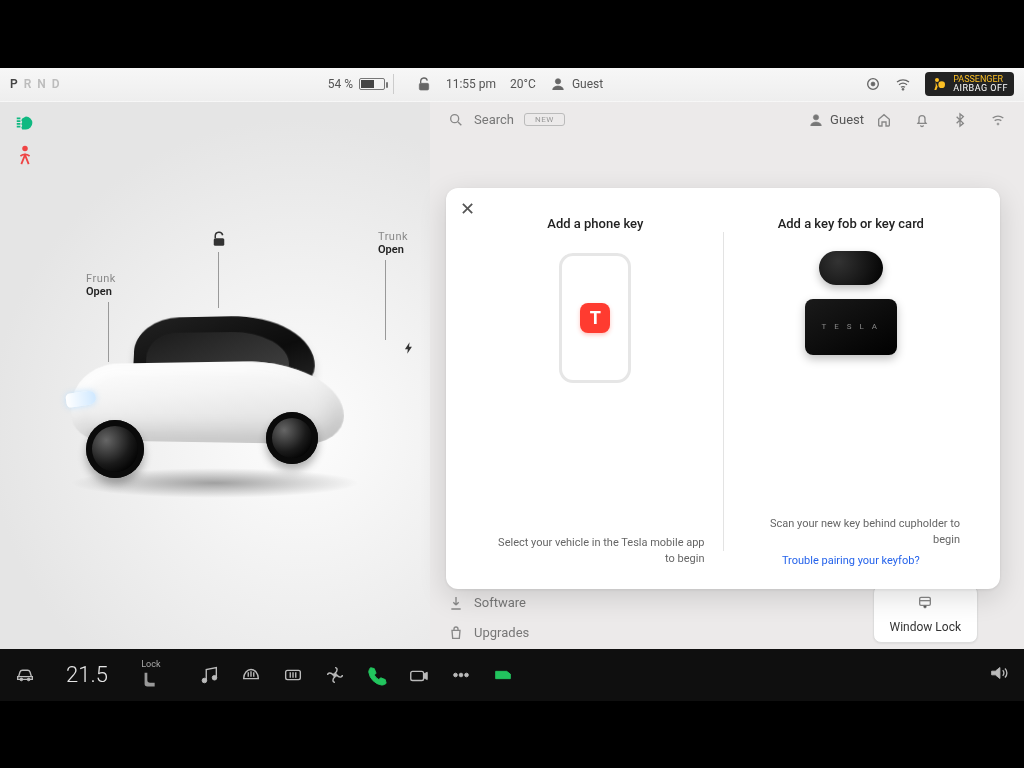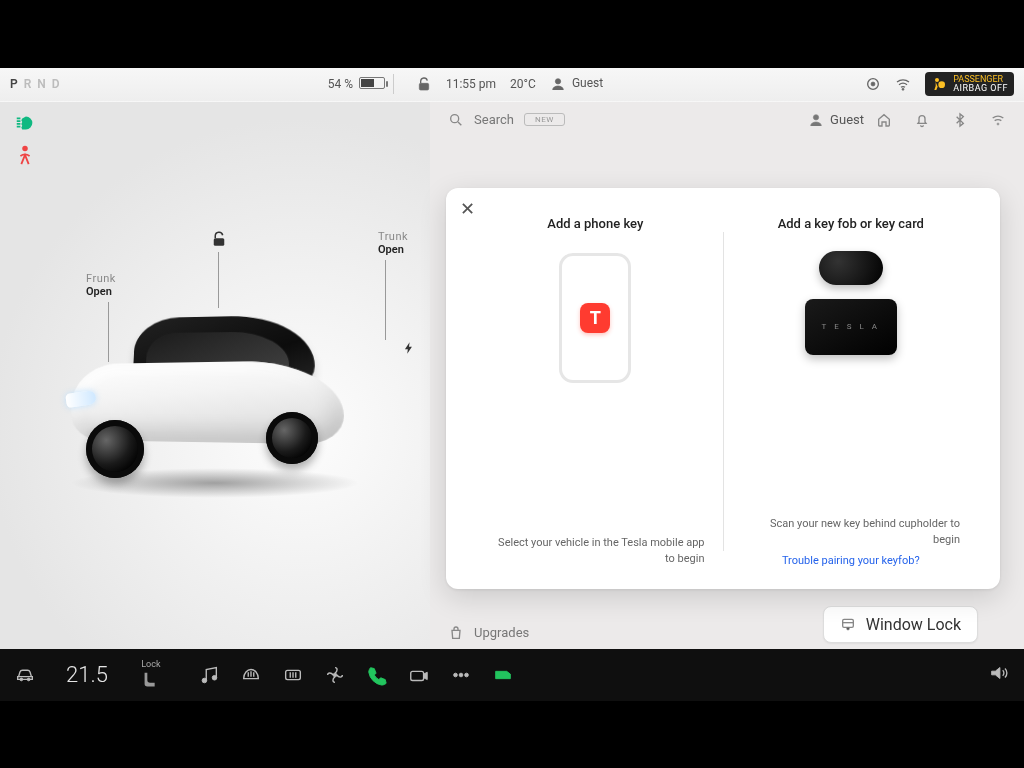--- a/index.html
+++ b/index.html
@@ -17,21 +17,21 @@
   
   .statusbar {
     height: 34px; display:flex; align-items:center;
     font-size:12px; color:#555; padding:0 10px;
     background: linear-gradient(#f7f7f7,#eee);
     border-bottom:1px solid #0000;
   }
   .statusbar .gear { letter-spacing:6px; font-weight:600; color:#bcbcbc;}
   .statusbar .gear .sel{ color:#444;}
   .statusbar .spacer{ flex:1;}
-  .statusbar .chunk{ display:flex; gap:6px; margin-left:14px;}
+  .statusbar .chunk{ display:flex; align-items:center; gap:6px; margin-left:14px;}
   .statusbar .divider{ width:1px;height:20px;background:#ccc; margin:0 8px;}
   .statusbar .batt{ width:26px;height:12px;border:1.5px solid #777;border-radius:2px;position:relative;}
   .statusbar .batt::after{content:"";position:absolute;right:-4px;top:3px;width:2px;height:6px;background:#777;border-radius:1px;}
   .statusbar .batt .fill{position:absolute;left:1px;top:1px;bottom:1px;background:#444;}
   .statusbar .ic{ width:16px;height:16px;fill:#666;stroke:#666;}
   .airbag{ background:#222;color:#fbbf24;border-radius:4px;padding:3px 6px;font-size:9px;line-height:9px;display:flex;align-items:center;gap:4px;}
   .airbag svg{width:16px;height:16px;}
   .airbag .txt{display:flex;flex-direction:column;}
   .airbag .txt span:first-child{color:#fbbf24;}
   .airbag .txt span:last-child{color:#fff;letter-spacing:.5px;}
@@ -97,21 +97,21 @@
   .mini-ic{ width:16px;height:16px;fill:#888;stroke:#888;}
   .right-icons-row{ display:flex; align-items:center; gap:22px; color:#aaa; margin-left:auto;}
   .controls-row{ display:flex; align-items:center; gap:10px; padding:6px 18px; color:#777; font-size:13px;}
   .toggle-sm{ width:26px;height:14px;border-radius:8px;background:#bbb;position:relative;}
   .toggle-sm::after{content:"";position:absolute;left:1px;top:1px;width:12px;height:12px;border-radius:50%;background:#fff;}
 
   
   .settings-list{ position:absolute; left:0;right:0;bottom:0; padding:0 18px 8px; display:flex; flex-direction:column; gap:14px; color:#777; font-size:13px;}
   .settings-item{ display:flex; align-items:center; gap:10px;}
   .windowlock{ position:absolute; right:46px; bottom:6px; background:#fff; border:1px solid #ddd;
-    padding:8px 16px; border-radius:8px; display:flex;align-items:center;gap:10px; font-size:16px; color:#333; box-shadow:0 1px 2px rgba(0,0,0,.06);}
+    padding:8px 16px; border-radius:8px; display:flex;align-items:center;gap:10px; font-size:12px; color:#333; box-shadow:0 1px 2px rgba(0,0,0,.06);flex-direction:column;}
 
   
   .modal{ position:absolute; left:16px; right:24px; top:86px; bottom:60px;
     background:#fff; border-radius:12px; box-shadow:0 8px 28px rgba(0,0,0,.14), 0 1px 3px rgba(0,0,0,.08);
     display:flex; flex-direction:column; padding:18px 22px;}
   .modal .close{position:absolute;left:14px;top:12px;font-size:18px;color:#555;line-height:1;cursor:pointer;}
   .modal .cols{ flex:1; display:flex; gap:0; margin-top:6px;}
   .modal .col{ flex:1; display:flex; flex-direction:column; align-items:center; text-align:right; padding:4px 18px;}
   .modal .col h4{ font-size:13px; font-weight:500; color:#222; margin-bottom:14px;}
   .modal .vsep{ width:1px; background:#e3e3e3; margin:20px 0;}
@@ -285,20 +285,26 @@
             </svg>
           <svg class="mini-ic" viewBox="0 0 24 24">
               <path d="M4 9a14 14 0 0116 0M7 13a9 9 0 0110 0" fill="none" stroke-width="2"></path>
               <circle cx="12" cy="18" r="1.5" fill="#aaa"></circle>
             </svg>
         </div>
       </div>
 
 
       <div class="settings-list">
+        <div class="settings-item">
+          <svg class="mini-ic" viewBox="0 0 24 24">
+              <path d="M12 3v12m0 0l-4-4m4 4l4-4M5 21h14" fill="none" stroke-width="2"></path>
+            </svg>
+          <span>Software</span>
+        </div>
         <div class="settings-item">
           <svg class="mini-ic" viewBox="0 0 24 24">
               <path d="M6 8h12l-1 12H7zM9 8V6a3 3 0 016 0v2" fill="none" stroke-width="2"></path>
             </svg>
           <span>Upgrades</span>
         </div>
         <div class="windowlock">
           <svg class="mini-ic" viewBox="0 0 24 24">
               <rect x="4" y="5" width="16" height="12" rx="2" fill="none" stroke-width="2"></rect>
               <path d="M4 10h16" stroke-width="2"></path>

